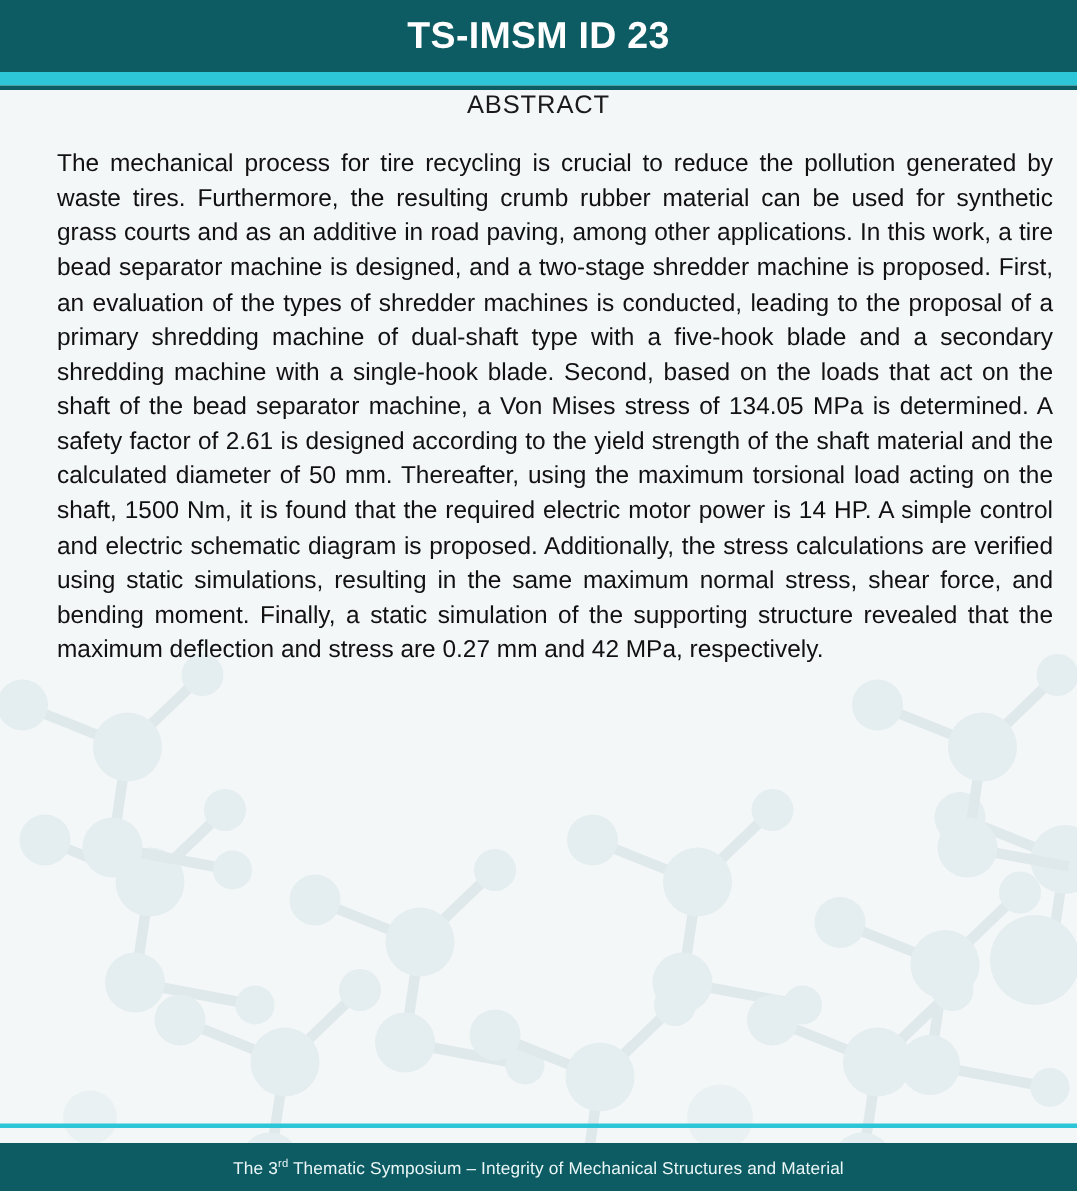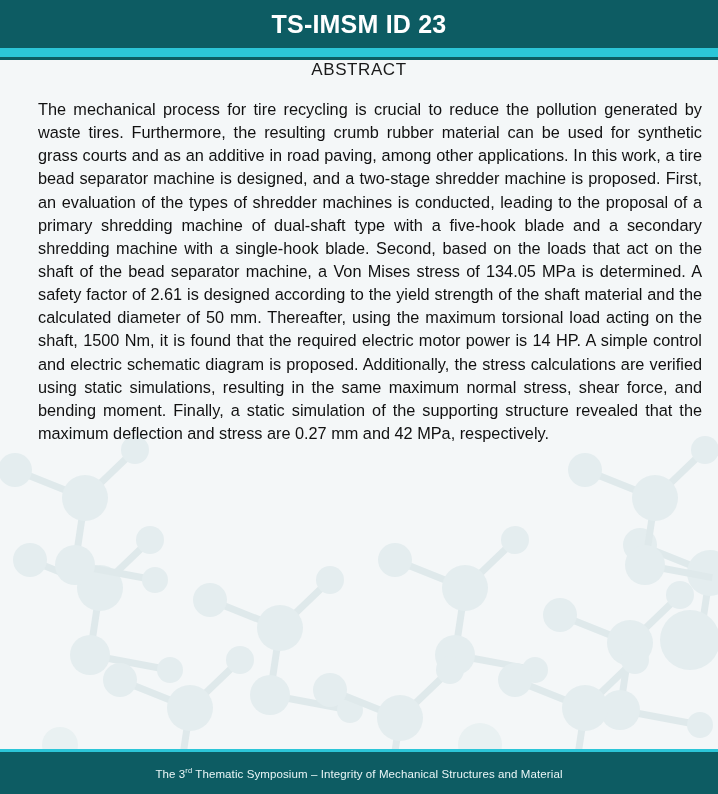--- a/index.html
+++ b/index.html
@@ -83,21 +83,21 @@
     line-height: 1.42;
     color: #111111;
     text-align: justify;
     text-justify: inter-word;
   }
   .footer-bar {
     position: absolute;
     left: 0;
     bottom: 0;
     width: 718px;
-    height: 42px;
+    height: 32px;
     background: #0d5c63;
     z-index: 3;
     display: flex;
     align-items: center;
     justify-content: center;
   }
   .footer-accent {
     position: absolute;
     left: 0;
     bottom: 42px;

